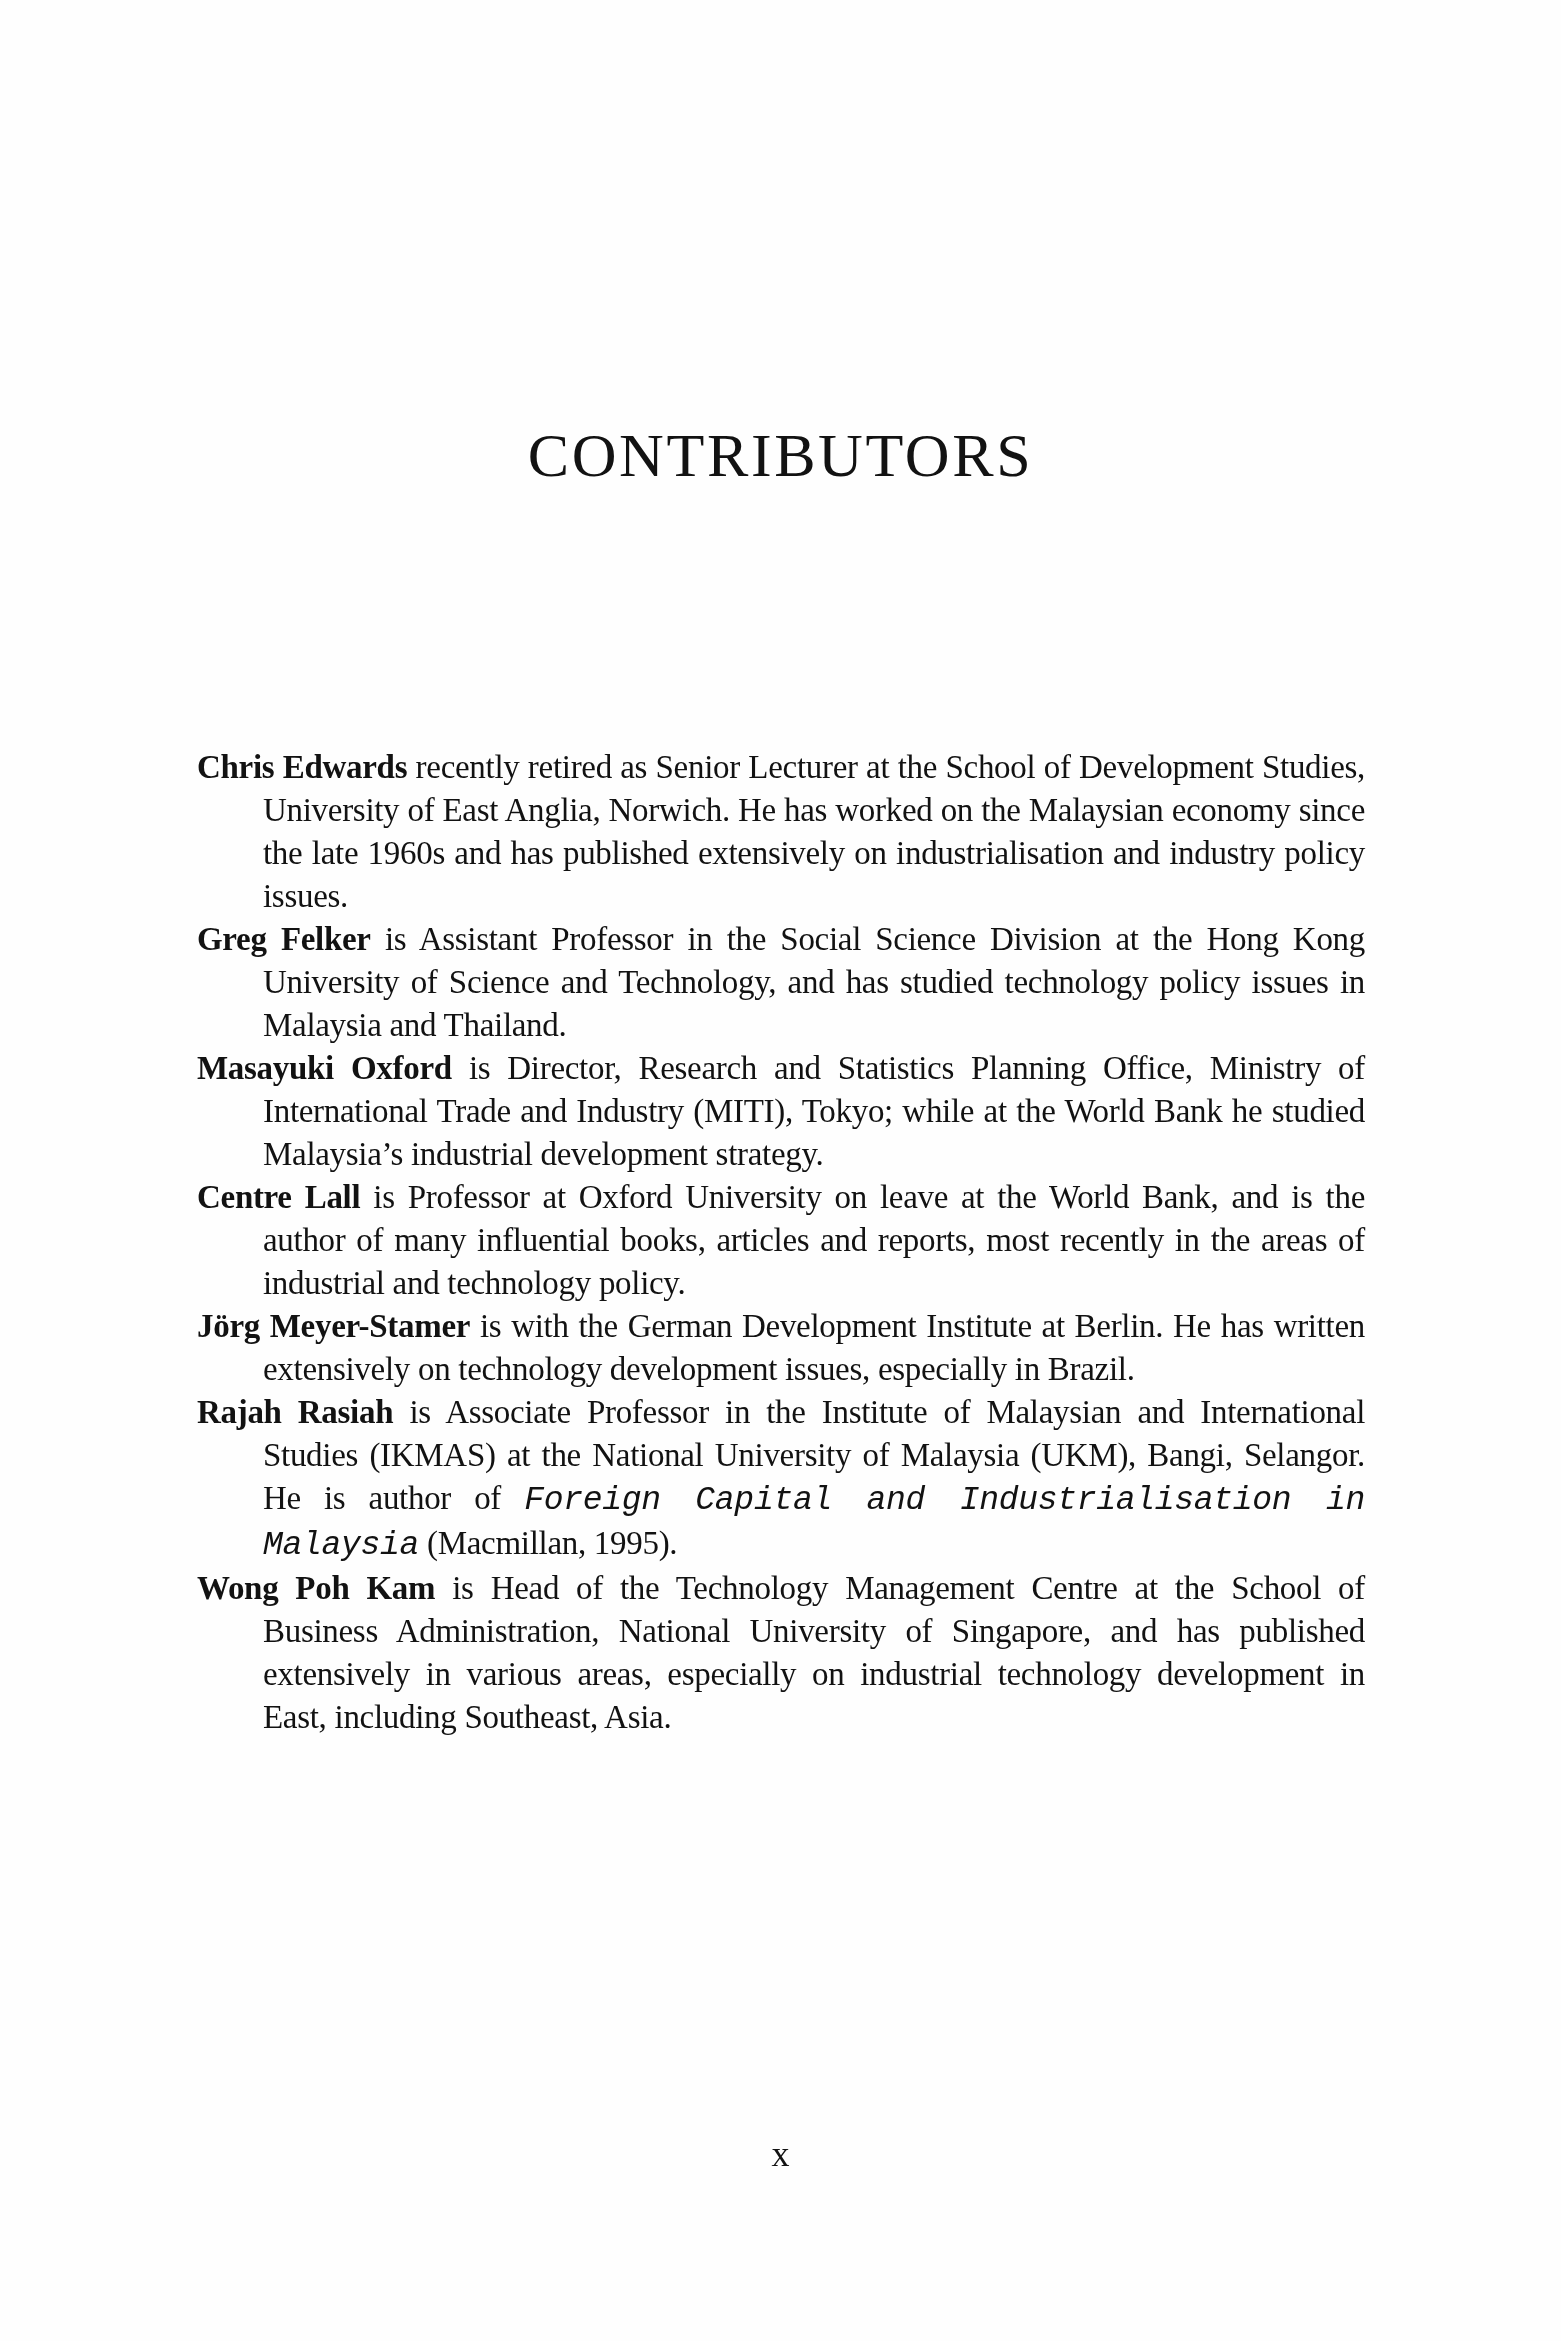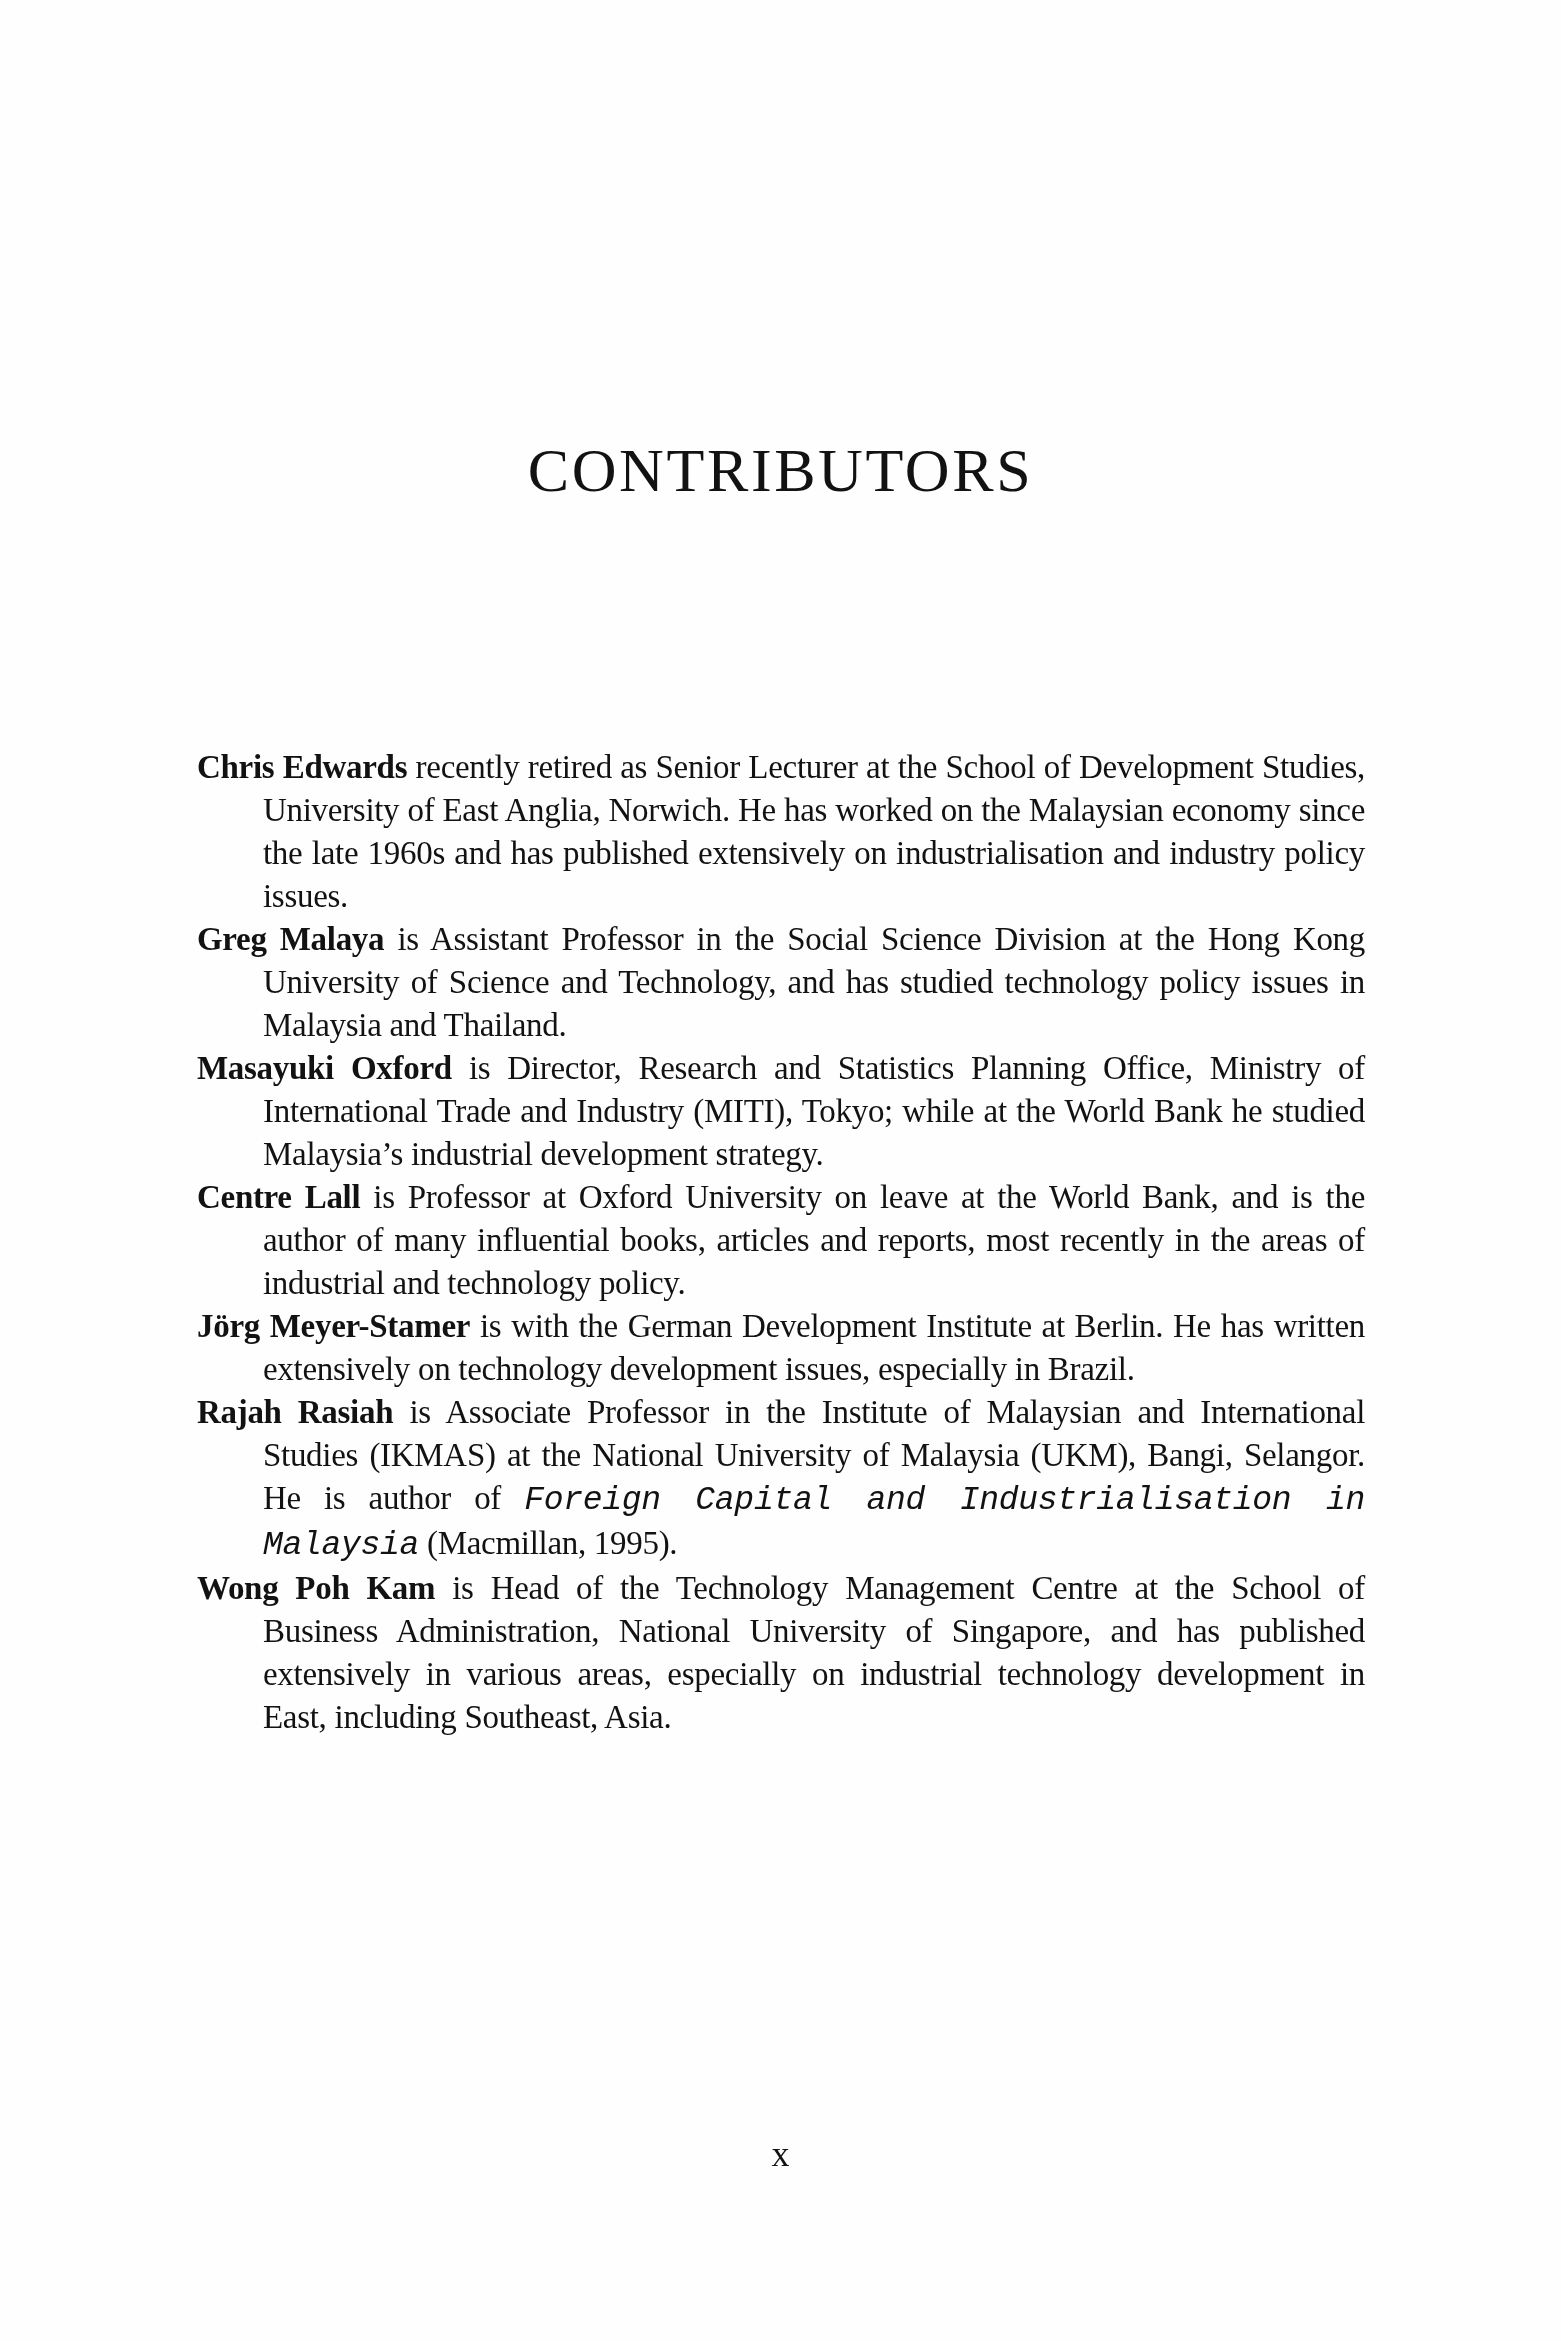--- a/index.html
+++ b/index.html
@@ -7,21 +7,21 @@
     position: relative;
     width: 1561px;
     height: 2342px;
     background: #fefefe;
     color: #121212;
     font-family: "Liberation Serif", serif;
     overflow: hidden;
   }
   .title {
     position: absolute;
-    top: 439px;
+    top: 424px;
     left: 0;
     width: 100%;
     text-align: center;
     font-size: 62px;
     line-height: 1;
     letter-spacing: 2.6px;
     font-weight: normal;
     margin: 0;
   }
   .entries {
@@ -59,21 +59,21 @@
   <h1 class="title">CONTRIBUTORS</h1>
 
   <div class="entries">
 
     <p class="entry">
       <span class="name">Chris Edwards</span>
       <span>recently retired as Senior Lecturer at the School of Development Studies, University of East Anglia, Norwich. He has worked on the Malaysian economy since the late 1960s and has published extensively on industrialisation and industry policy issues.</span>
     </p>
 
     <p class="entry">
-      <span class="name">Greg Malaya</span>
+      <span class="name">Greg Felker</span>
       <span>is Assistant Professor in the Social Science Division at the Hong Kong University of Science and Technology, and has studied technology policy issues in Malaysia and Thailand.</span>
     </p>
 
 
     <p class="entry">
       <span class="name">Masayuki Oxford</span>
       <span>is Director, Research and Statistics Planning Office, Ministry of International Trade and Industry (MITI), Tokyo; while at the World Bank he studied Malaysia’s industrial development strategy.</span>
     </p>
 
     <p class="entry">

